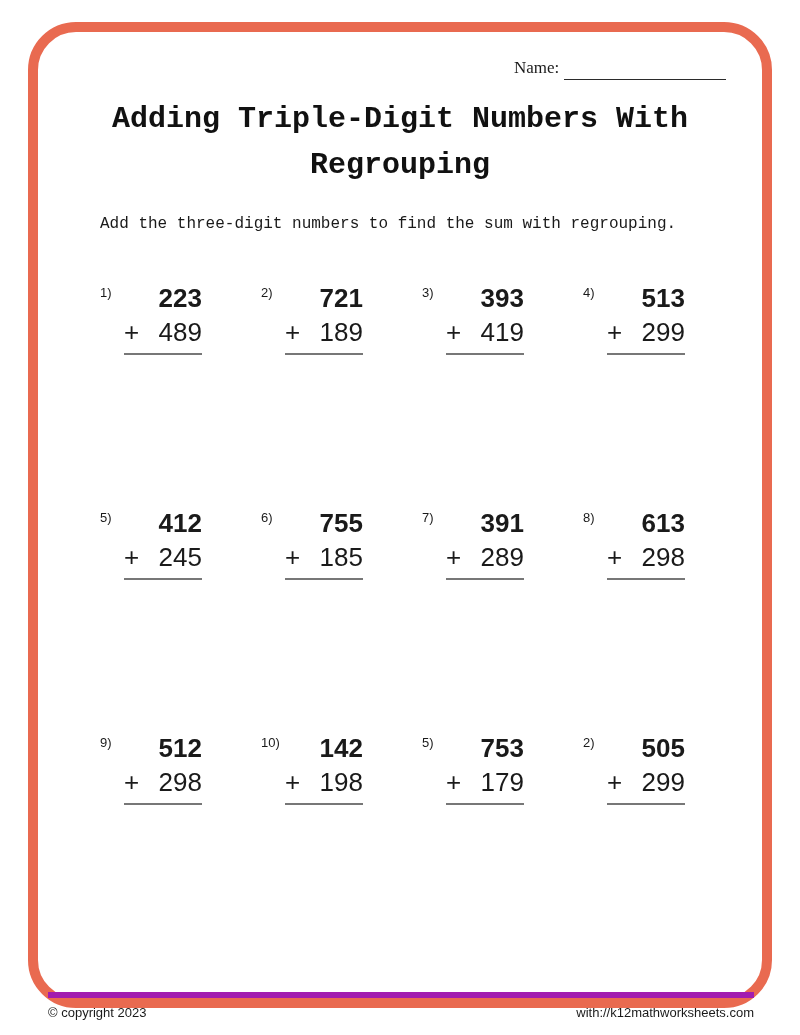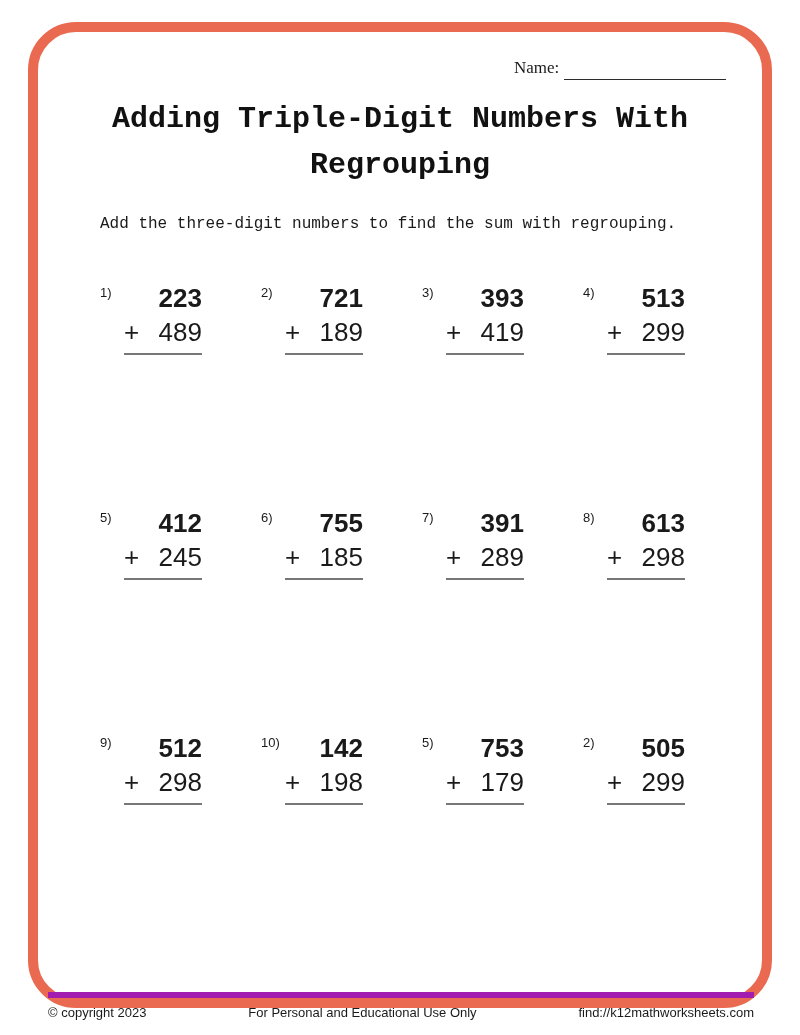--- a/index.html
+++ b/index.html
@@ -220,16 +220,15 @@
           <span>299</span>
         </div>
         <div class="answer-line"></div>
       </div>
     </div>
 
   </div>
 
   <div class="footer">
     <span>© copyright 2023</span>
-    <span>For Personal and Educational Use Only</span>
-    <span>find://k12mathworksheets.com</span>
+    <span>with://k12mathworksheets.com</span>
   </div>
 </div>
 
 </body></html>

